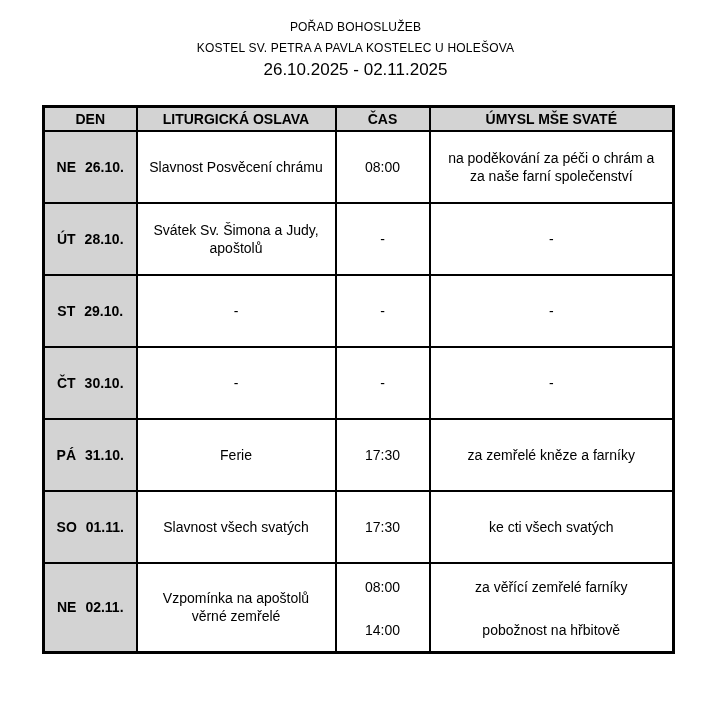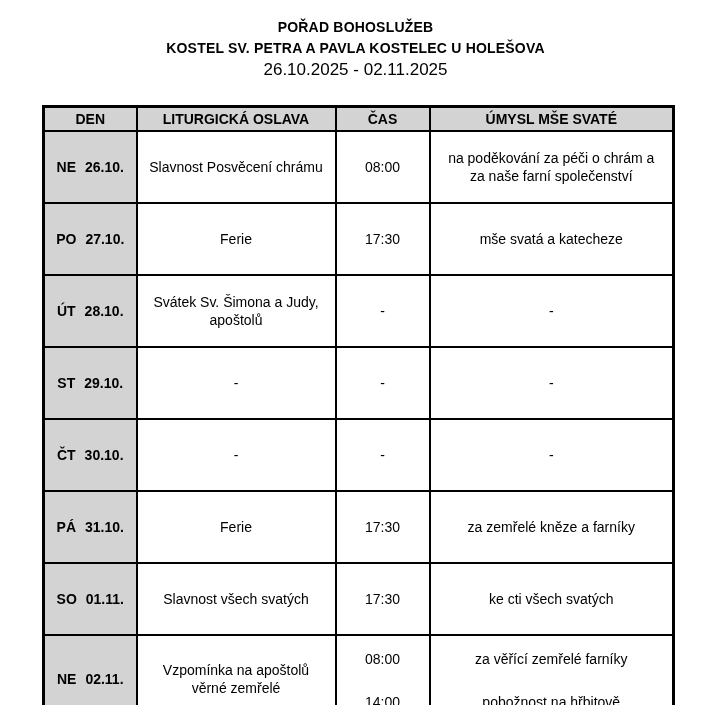--- a/index.html
+++ b/index.html
@@ -5,21 +5,21 @@
   * { margin: 0; padding: 0; box-sizing: border-box; }
   html, body {
     width: 711px; height: 705px;
     background: #ffffff;
     font-family: "Liberation Sans", sans-serif;
     color: #000000;
     overflow: hidden;
   }
   .titles { text-align: center; padding-top: 17px; }
   .title-main, .title-sub {
-    font-size: 14px; font-weight: bold; line-height: 21px;
+    font-size: 12px; font-weight: normal; line-height: 21px;
     letter-spacing: 0.2px;
   }
   .title-date { font-size: 17px; font-weight: normal; line-height: 21px; }
 
   .table-wrap { margin: 25px 0 0 42px; }
   table.schedule {
     border-collapse: collapse;
     table-layout: fixed;
     width: 630px;
     border: 3px solid var(--border, #000);
@@ -83,26 +83,20 @@
       </tr>
     </thead>
     <tbody>
       <tr>
         <td class="day-cell"><span>NE</span><span class="day-gap"></span><span>26.10.</span></td>
         <td class="celebration-cell">Slavnost Posvěcení chrámu</td>
         <td class="time-cell">08:00</td>
         <td class="intention-cell">na poděkování za péči o chrám a za naše farní společenství</td>
       </tr>
       <tr>
-        <td class="day-cell"><span>PO</span><span class="day-gap"></span><span>27.10.</span></td>
-        <td class="celebration-cell">Ferie</td>
-        <td class="time-cell">17:30</td>
-        <td class="intention-cell">mše svatá a katecheze</td>
-      </tr>
-      <tr>
         <td class="day-cell"><span>ÚT</span><span class="day-gap"></span><span>28.10.</span></td>
         <td class="celebration-cell">Svátek Sv. Šimona a Judy, apoštolů</td>
         <td class="time-cell">-</td>
         <td class="intention-cell">-</td>
       </tr>
       <tr>
         <td class="day-cell"><span>ST</span><span class="day-gap"></span><span>29.10.</span></td>
         <td class="celebration-cell">-</td>
         <td class="time-cell">-</td>
         <td class="intention-cell">-</td>

